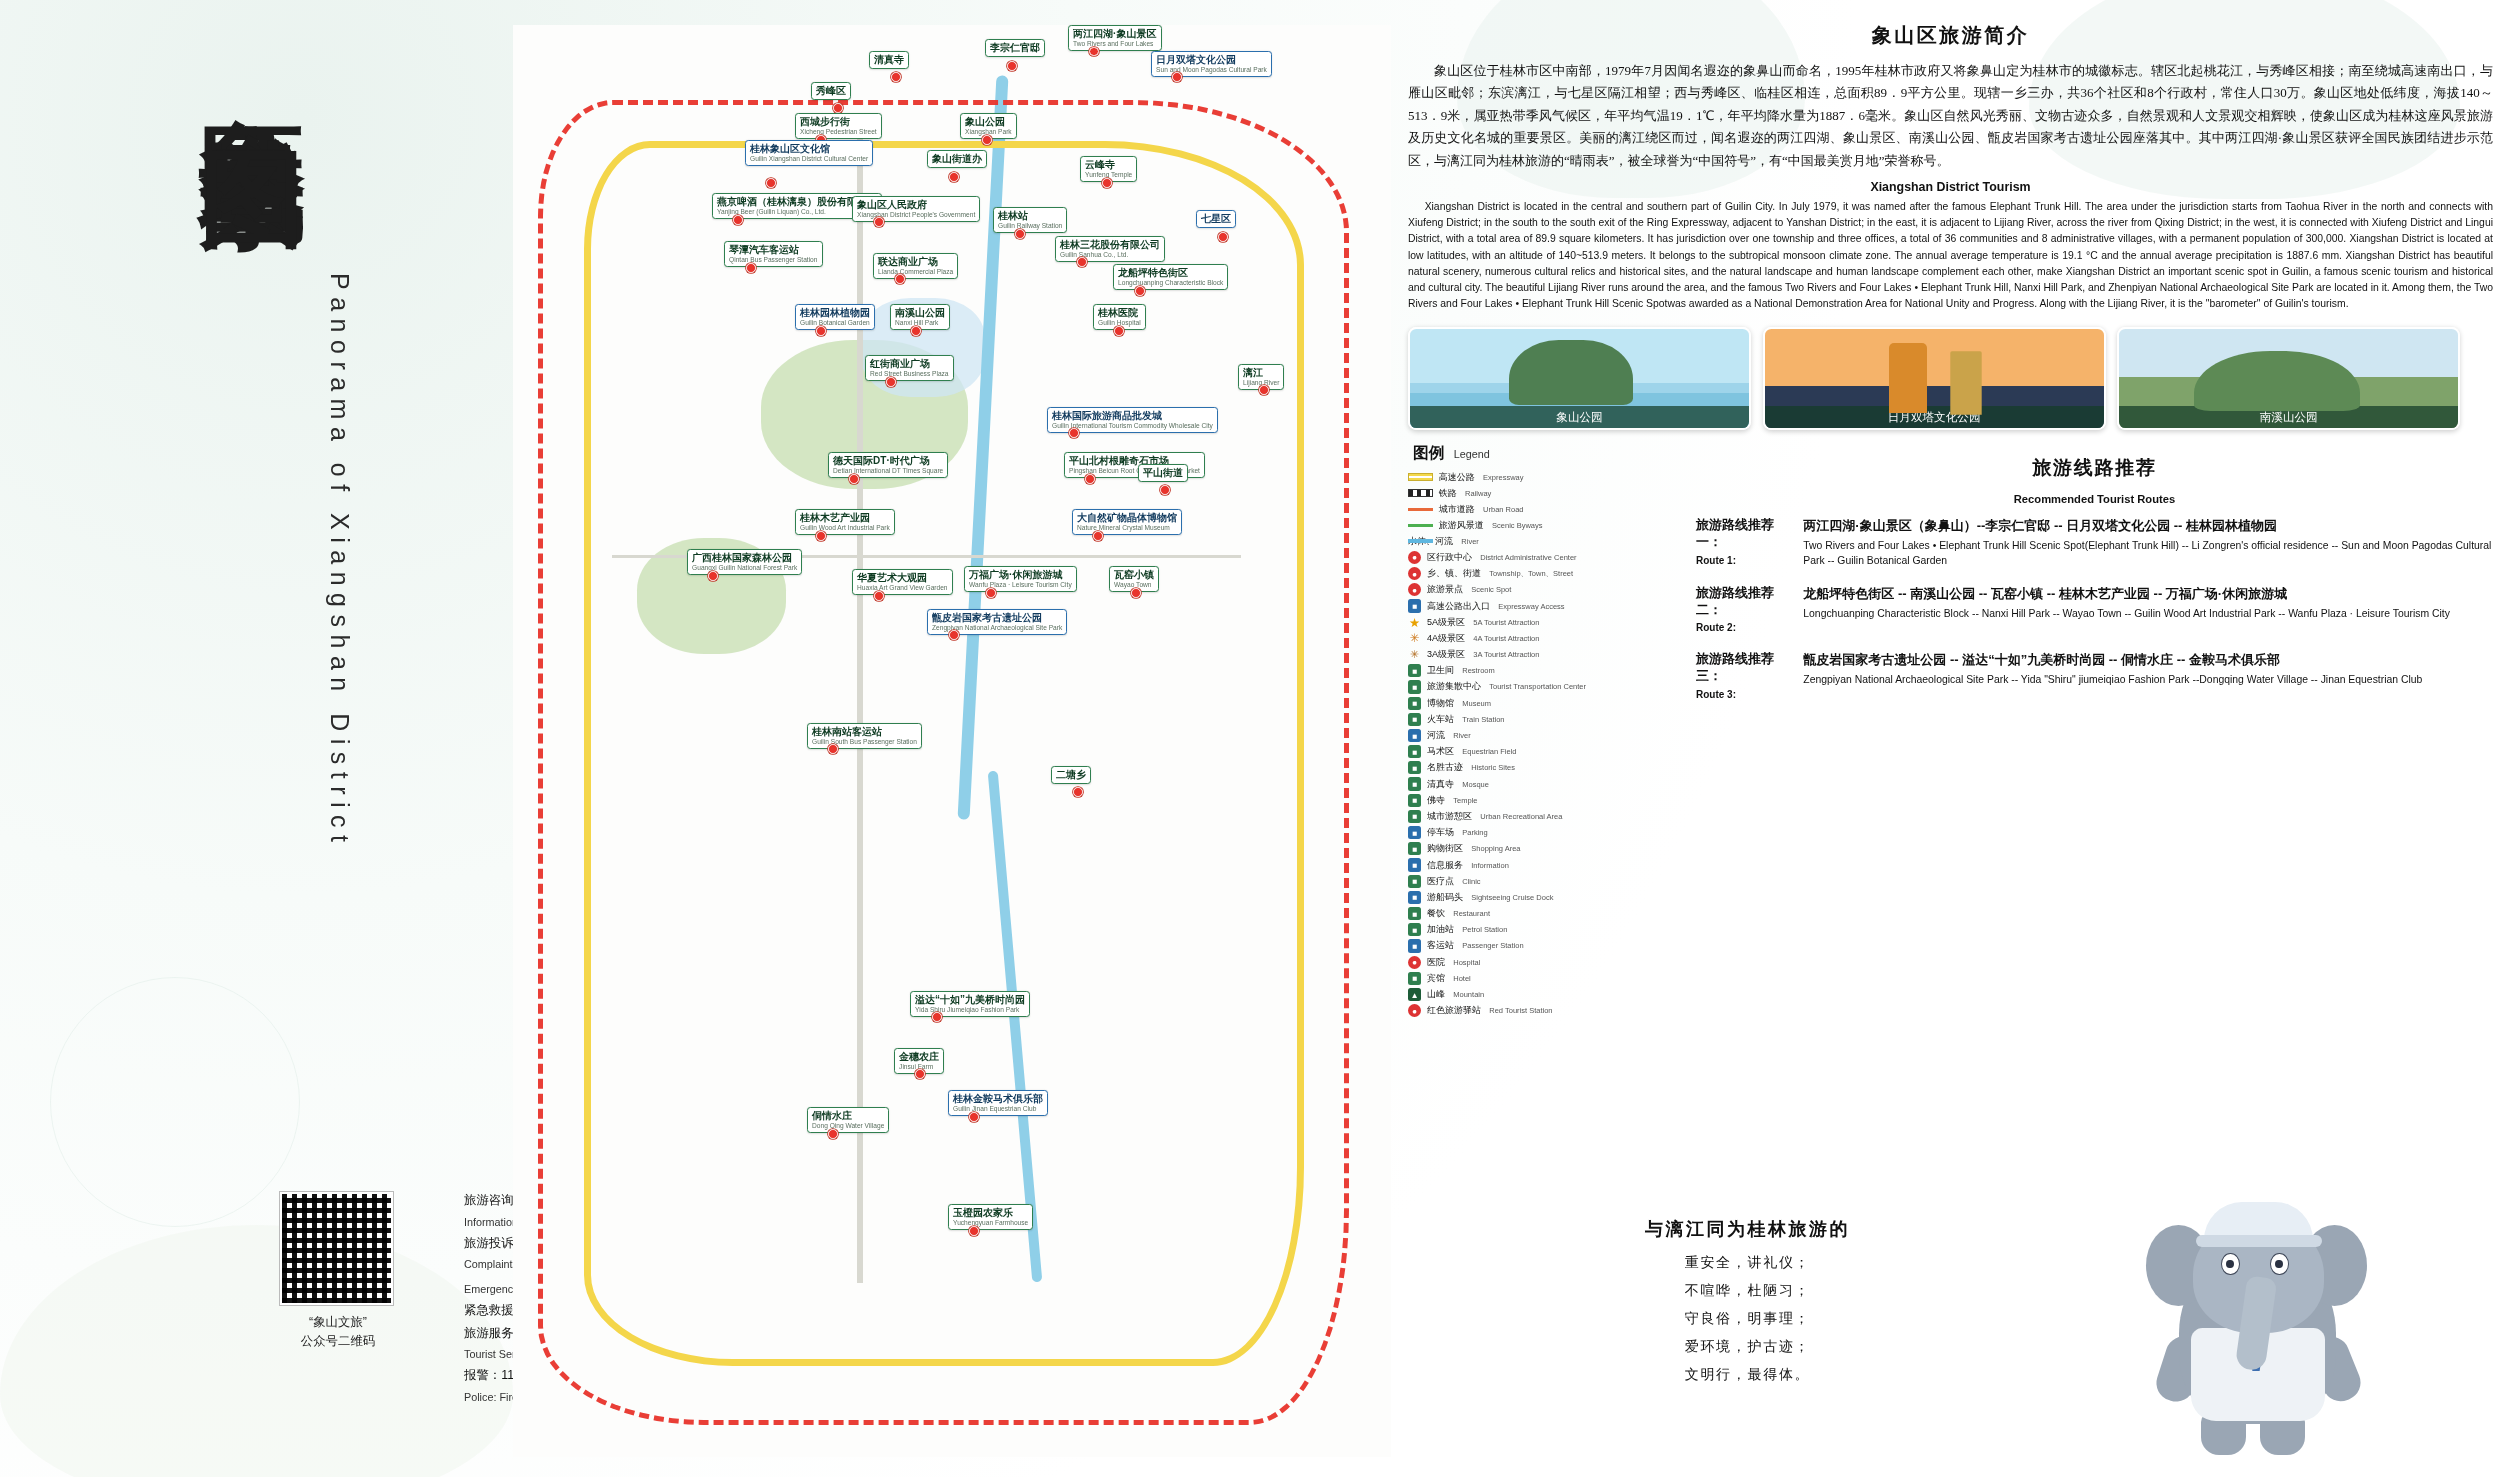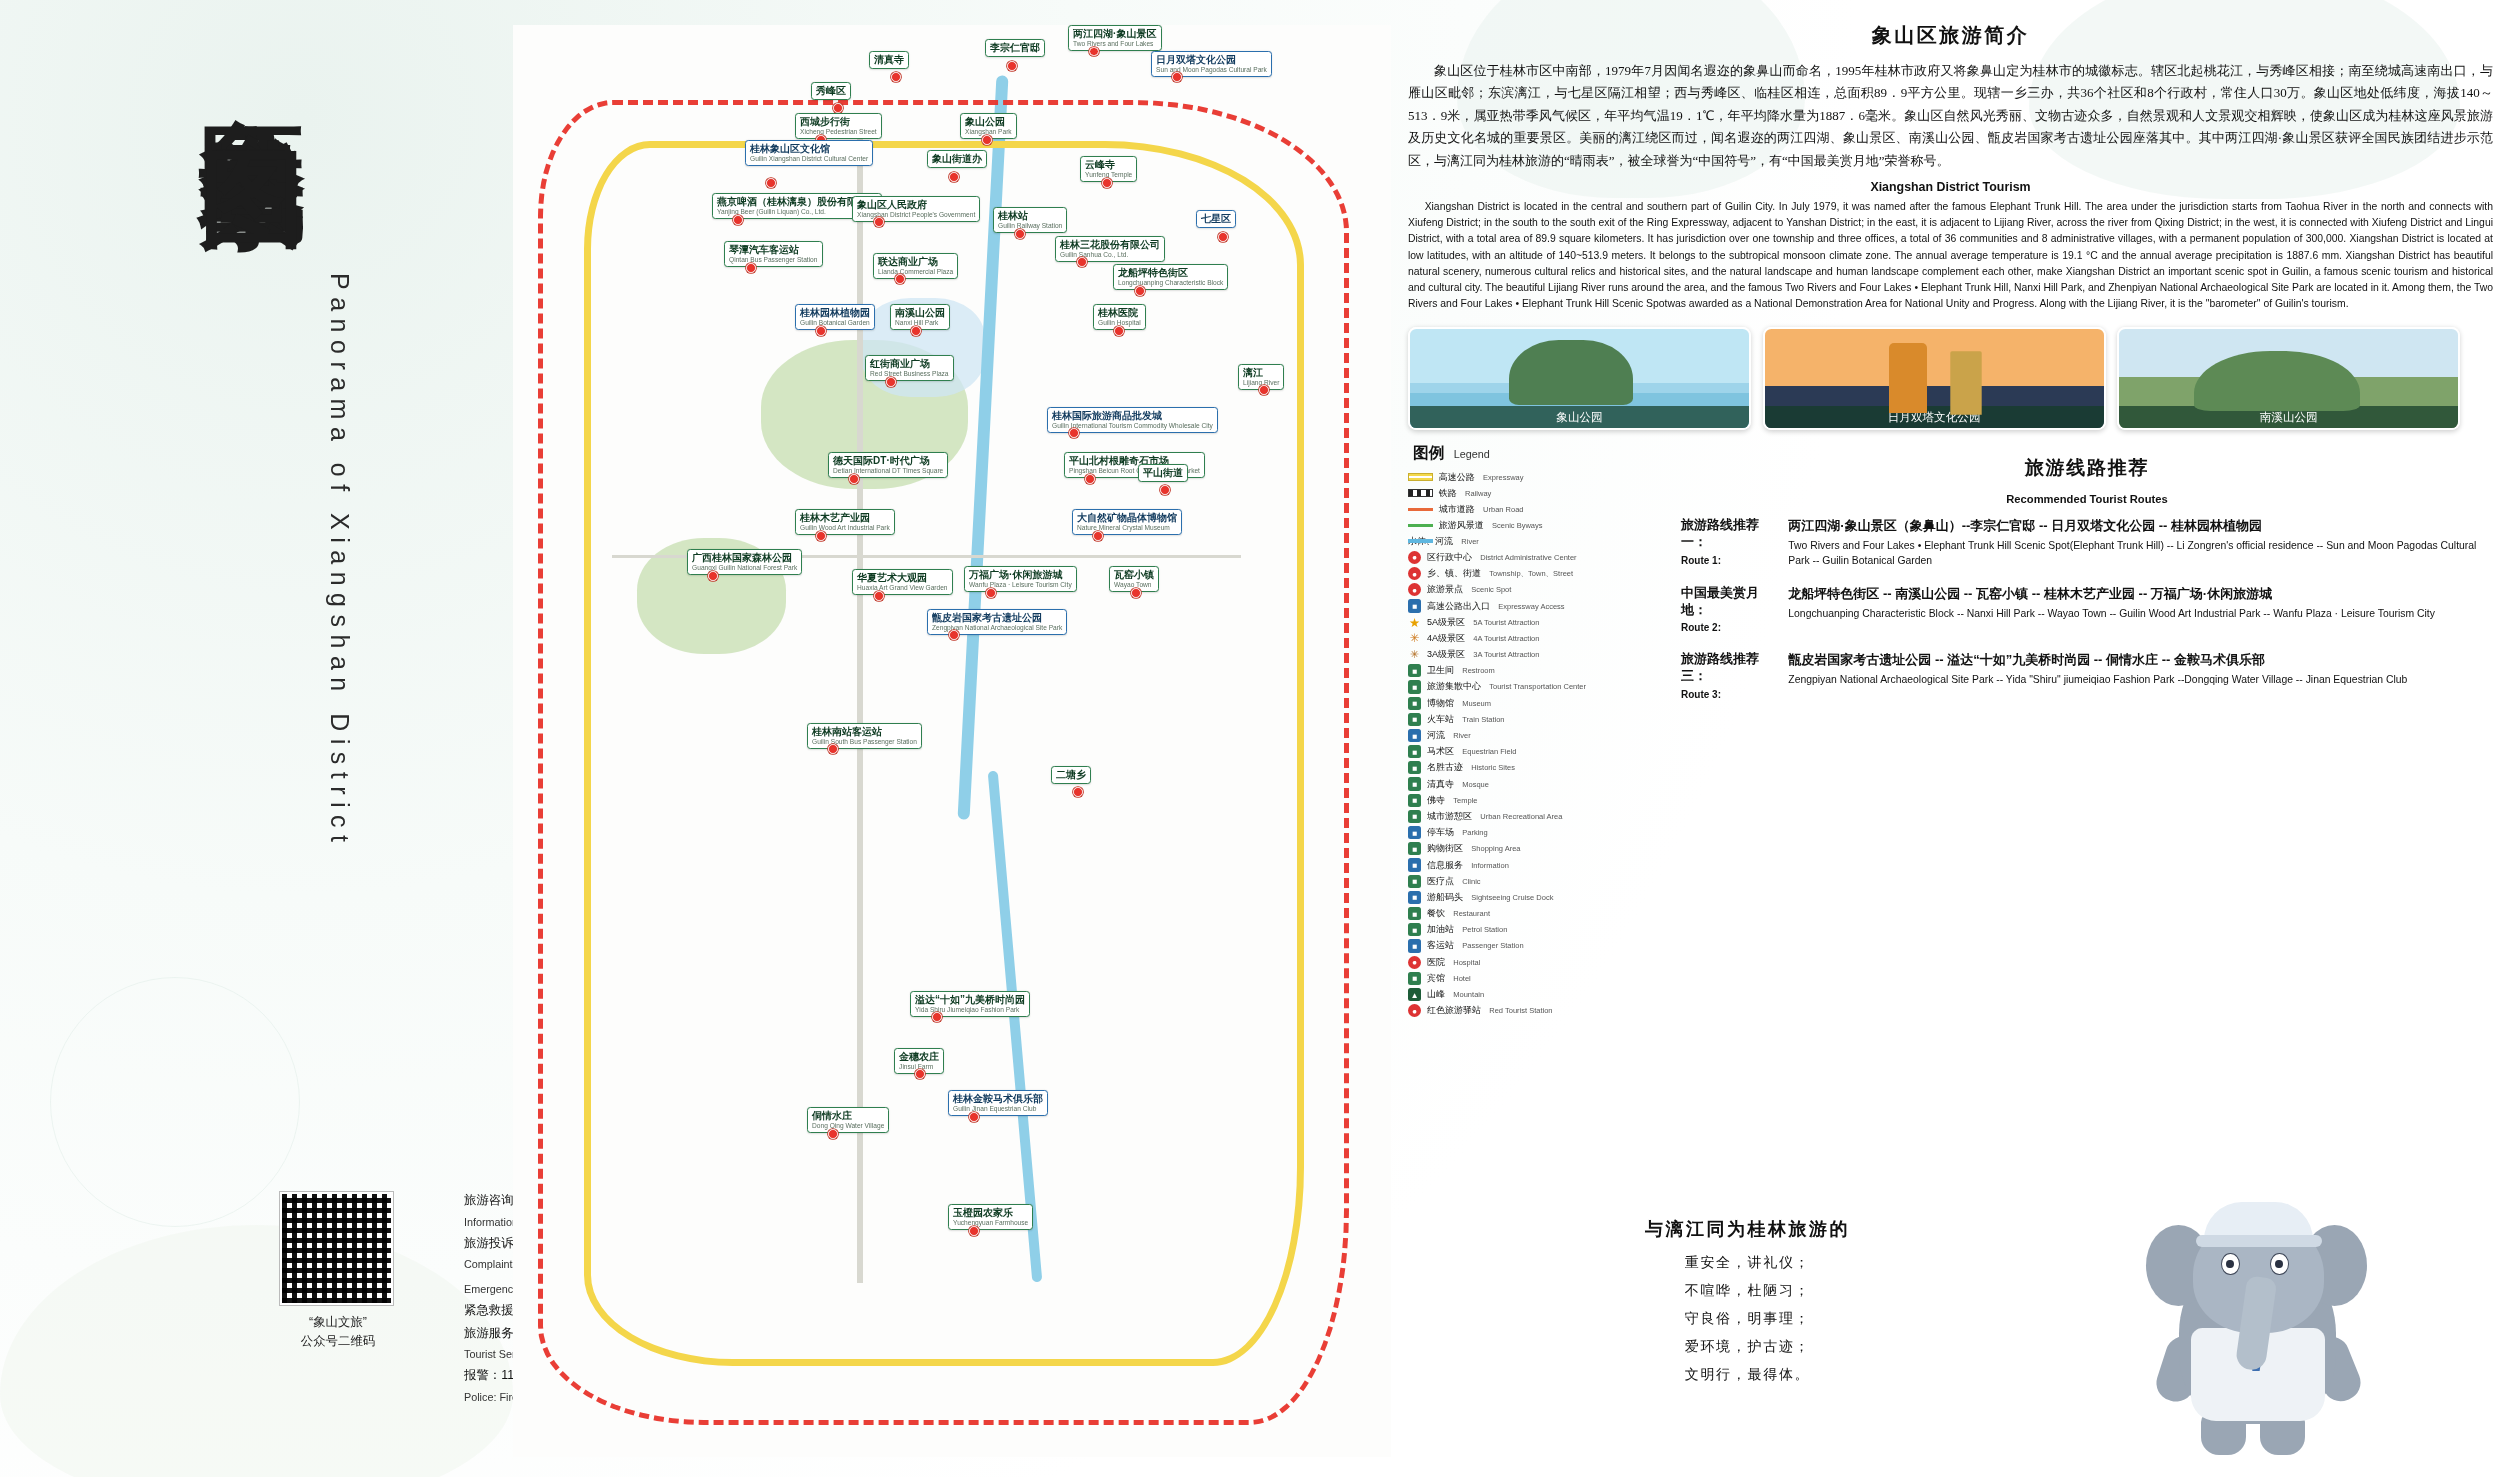--- a/index.html
+++ b/index.html
@@ -106,21 +106,21 @@
   .photo{width:339px;height:99px;border:2.5px solid #ffffff;border-radius:8.3px;position:relative;overflow:hidden;box-shadow:0 1.7px 5px rgba(0,0,0,.18);}
   .p1{background:linear-gradient(#bfe6f4 0 55%,#9ed4ea 55% 100%);}
   .p1:after{content:"";position:absolute;left:99px;bottom:23px;width:124px;height:65px;background:#4f7f52;border-radius:40% 40% 8% 8%/60% 60% 10% 10%;}
   .p1:before{content:"";position:absolute;left:0;bottom:0;width:100%;height:35px;background:#7fc4df;}
   .p2{background:linear-gradient(#f5b36a 0 58%,#2b3a55 58% 100%);}
   .p2:after{content:"";position:absolute;left:124px;bottom:15px;width:38px;height:70px;background:#d98a2b;border-radius:5px 5px 0 0;box-shadow:58px 5px 0 -3.3px #caa34a;}
   .p3{background:linear-gradient(#cfe6f2 0 48%,#7fa36a 48% 100%);}
   .p3:after{content:"";position:absolute;left:75px;bottom:16.6px;width:166px;height:60px;background:#5d8a55;border-radius:46% 46% 10% 10%/70% 70% 10% 10%;}
   .photo .cap{position:absolute;left:0;bottom:0;width:100%;background:rgba(20,60,40,.72);color:#fff;font-size:11.6px;text-align:center;padding:3.3px 0;box-sizing:border-box;}
 
-  .lower{margin-top:13.2px;display:flex;}
+  .lower{margin-top:13.2px;display:flex;gap:15px;}
   .legend-box{width:273px;}
   .legend-title{font-size:15.7px;font-weight:700;color:#111;}
   .legend-title span{font-size:10.8px;font-weight:400;margin-left:5px;color:#333;}
   .legend-list{margin-top:6.6px;}
   .lg{display:flex;align-items:center;gap:5.8px;margin-bottom:3px;font-size:9px;color:#111;}
   .lg .en{color:#555;font-size:7.5px;margin-left:2.5px;}
   .sw{width:25px;height:8.3px;flex:0 0 25px;}
   .sw.exp{background:linear-gradient(#f3d84b 0 33%,#ffffff 33% 66%,#f3d84b 66% 100%);border:0.8px solid #c9ae2f;box-sizing:border-box;}
   .sw.rail{background:repeating-linear-gradient(90deg,#222 0 4.1px,#fff 4.1px 8.3px);border:0.8px solid #333;box-sizing:border-box;}
   .sw.urban{height:3.3px;background:#e8693a;}
@@ -633,21 +633,21 @@
             <span class="en">Route 1:</span>
           </div>
           <div class="body">
             <div class="cn">两江四湖·象山景区（象鼻山）--李宗仁官邸 -- 日月双塔文化公园 --  桂林园林植物园</div>
             <div class="en2">Two Rivers and Four Lakes • Elephant Trunk Hill Scenic Spot(Elephant Trunk Hill) -- Li Zongren's official residence -- Sun and Moon Pagodas Cultural Park -- Guilin Botanical Garden</div>
           </div>
         </div>
 
         <div class="route">
           <div class="tag">
-            <span>中国最美赏月地：</span>
+            <span>旅游路线推荐二：</span>
             <span class="en">Route 2:</span>
           </div>
           <div class="body">
             <div class="cn">龙船坪特色街区 --  南溪山公园 --  瓦窑小镇 --  桂林木艺产业园 --  万福广场·休闲旅游城</div>
             <div class="en2">Longchuanping Characteristic Block -- Nanxi Hill Park -- Wayao Town -- Guilin Wood Art Industrial Park -- Wanfu Plaza · Leisure Tourism City</div>
           </div>
         </div>
 
         <div class="route">
           <div class="tag">

